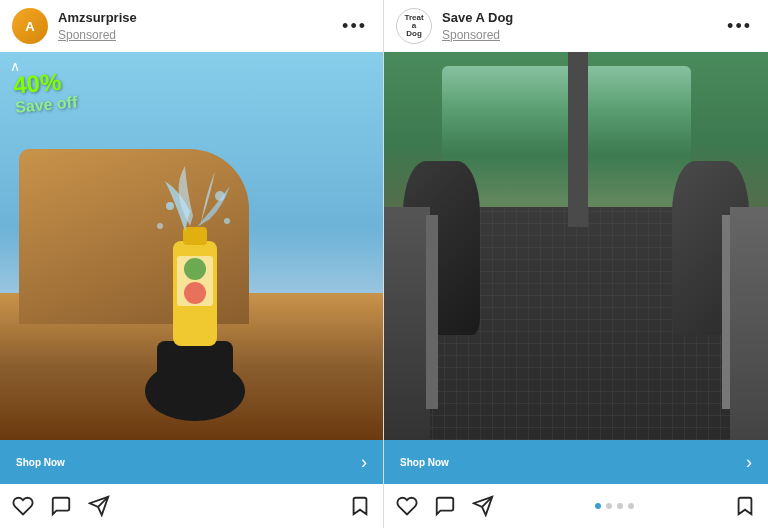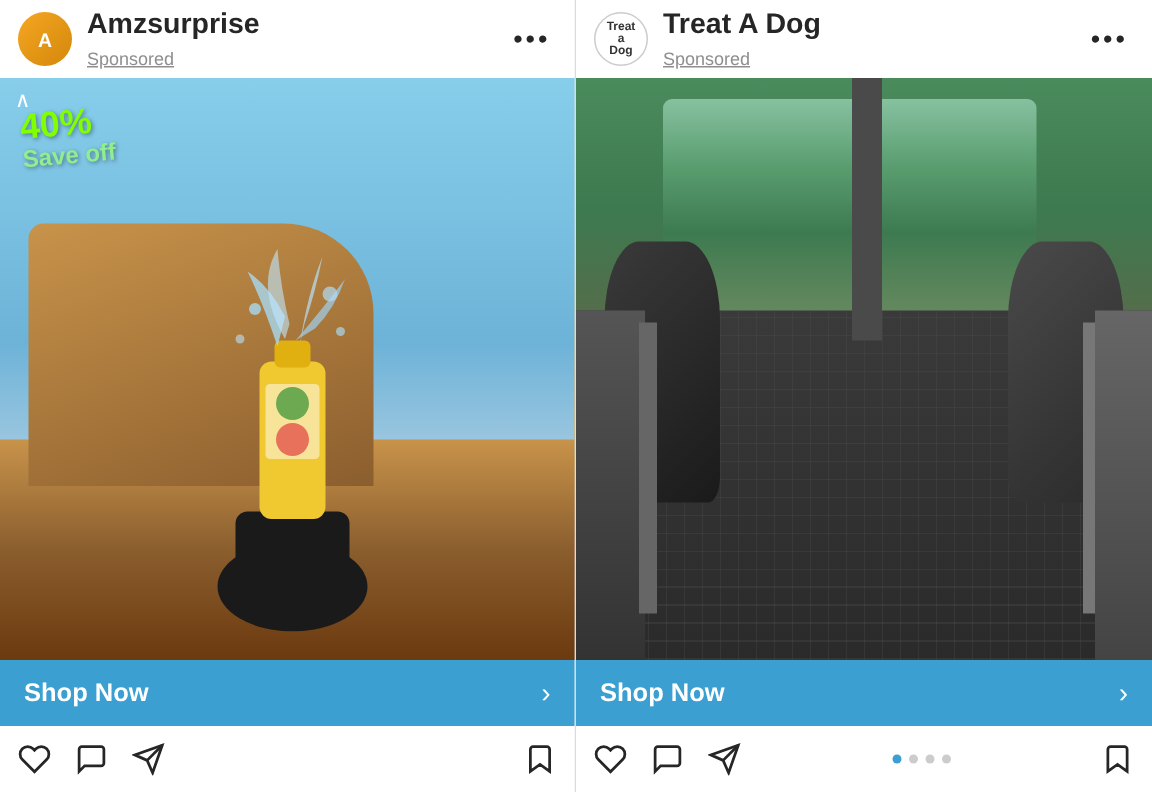--- a/index.html
+++ b/index.html
@@ -59,21 +59,21 @@
       color: #333;
       text-align: center;
       line-height: 1.1;
     }
     .account-info {
       display: flex;
       flex-direction: column;
       flex: 1;
     }
     .account-name {
-      font-size: 19px;
+      font-size: 13px;
       font-weight: 600;
       color: #262626;
       line-height: 1.4;
     }
     .sponsored-label {
       font-size: 12px;
       color: #8e8e8e;
       line-height: 1.4;
       text-decoration: underline;
     }
@@ -215,21 +215,21 @@
       background: #3b9fd1;
       display: flex;
       align-items: center;
       justify-content: space-between;
       padding: 0 16px;
       cursor: pointer;
       flex-shrink: 0;
     }
     .shop-now-text {
       color: #fff;
-      font-size: 17px;
+      font-size: 10px;
       font-weight: 600;
     }
     .shop-now-arrow {
       color: #fff;
       font-size: 18px;
     }
     .post-footer {
       height: 44px;
       background: #fff;
       display: flex;
@@ -351,21 +351,21 @@
   </div>
 </div>
 
 <div class="post" style="border-right:none;justify-content:space-between;">
 
   <div class="post-header">
     <div class="avatar avatar-treat">
       <span style="font-size:8px;font-weight:700;color:#333;line-height:1;text-align:center;">Treat<br>a<br>Dog</span>
     </div>
     <div class="account-info">
-      <span class="account-name">Treat A Dog</span>
+      <span class="account-name">Save A Dog</span>
       <span class="sponsored-label">Sponsored</span>
     </div>
     <div class="more-icon">•••</div>
   </div>
 
   <div class="post-image post-image-right">
     <div class="car-interior">
 
       <div class="car-window-area">
         <div class="car-window"></div>

